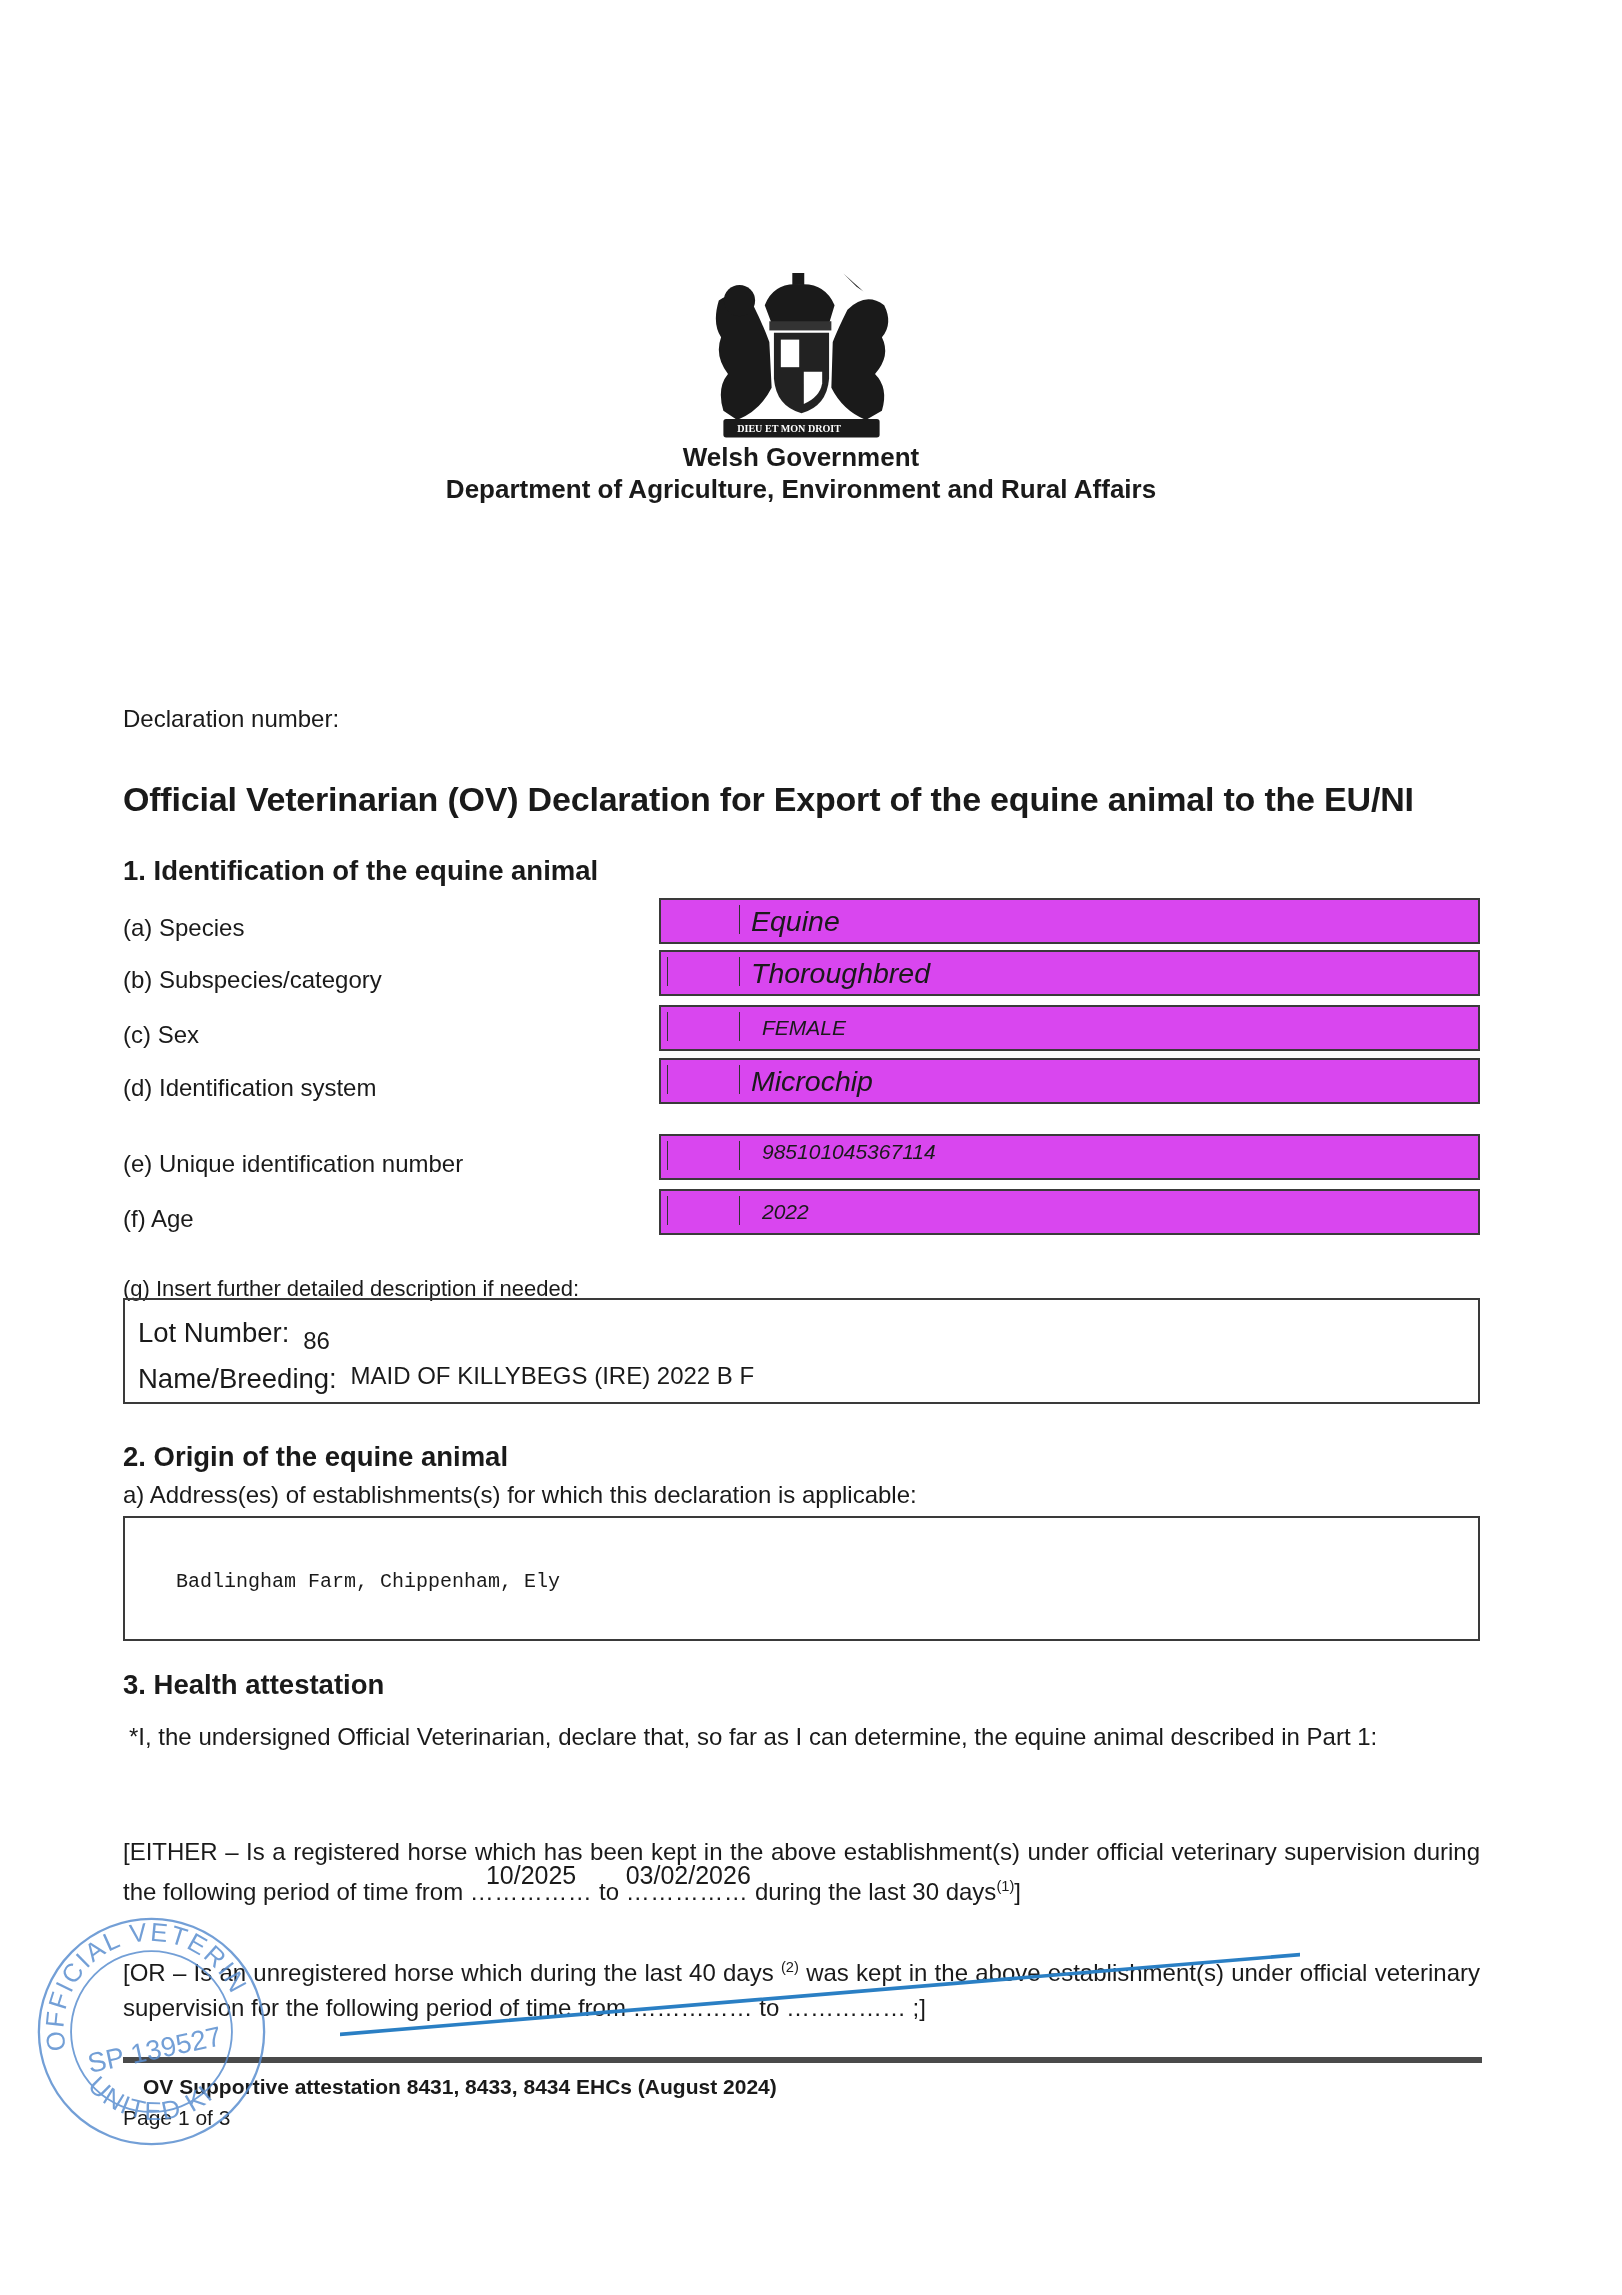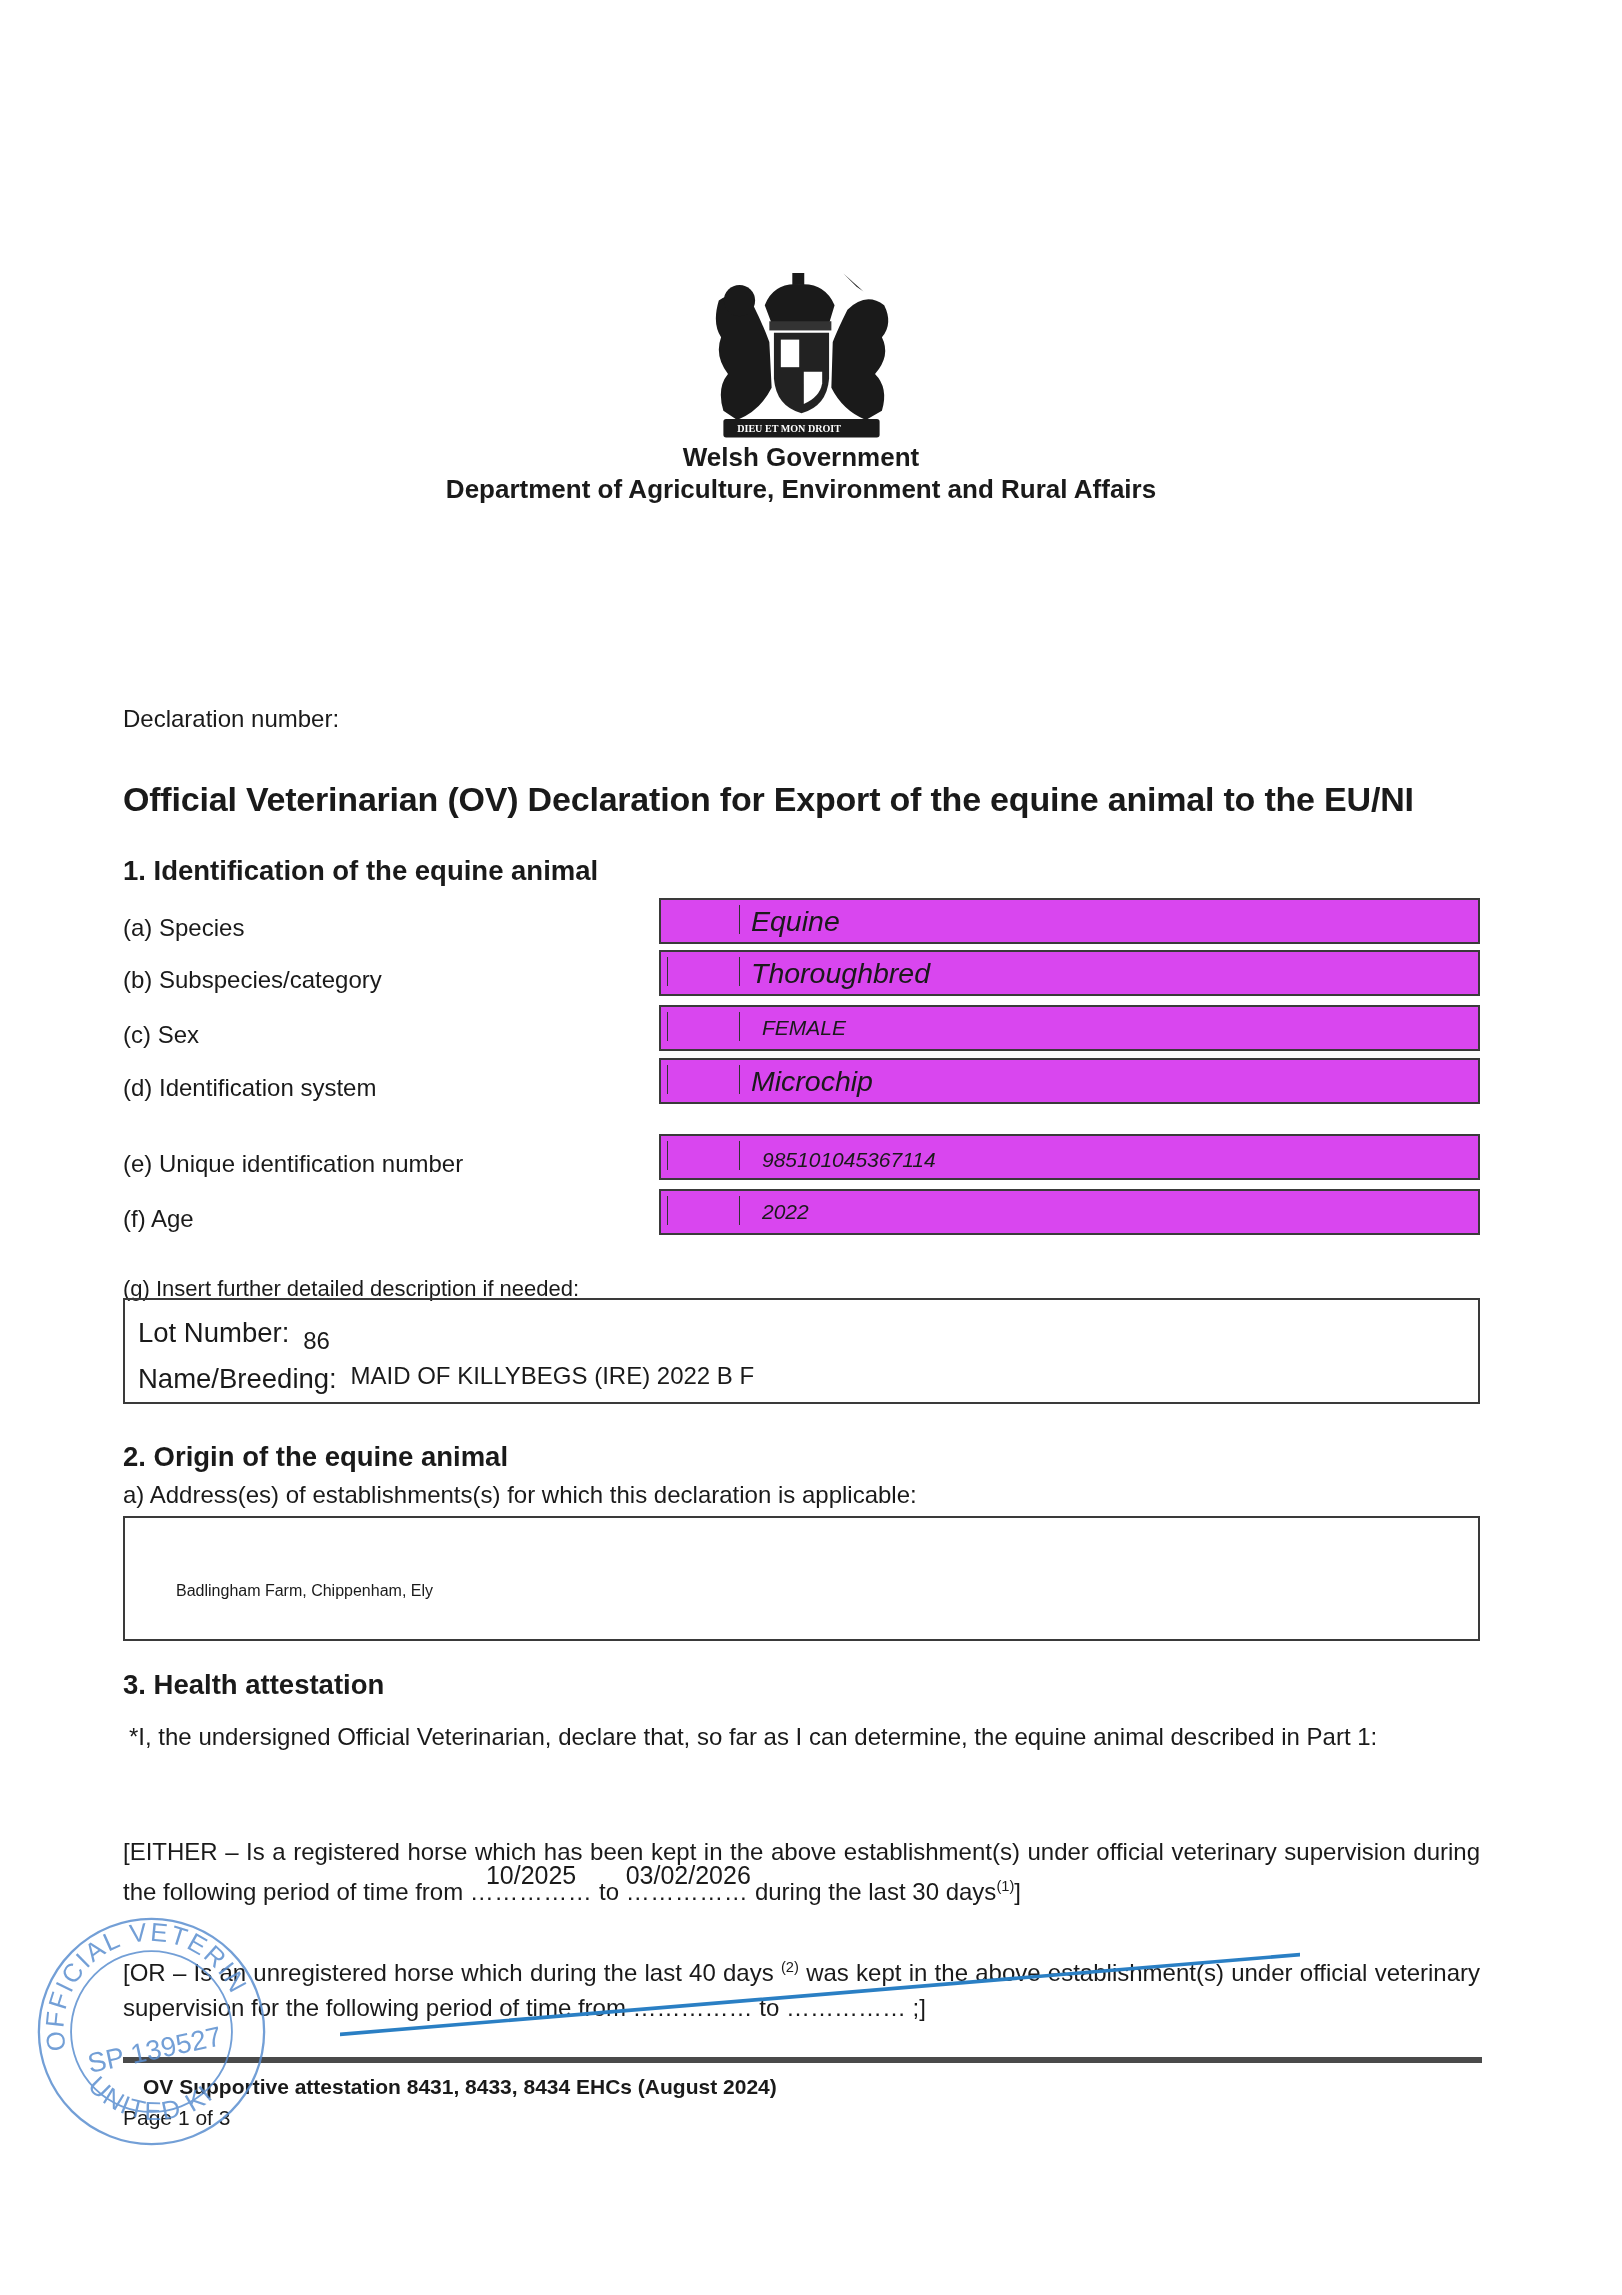--- a/index.html
+++ b/index.html
@@ -31,21 +31,21 @@
   .desc-label { left: 123px; top: 1276px; font-size: 22px; }
   .desc-box { left: 123px; top: 1298px; width: 1357px; height: 106px;
               border: 2.3px solid #3a3a3a; box-sizing: border-box; }
   .desc-line { position: absolute; left: 13px; white-space: nowrap; }
   .desc-key { font-size: 27.5px; }
   .desc-val { font-size: 24px; margin-left: 13.8px; }
 
   .origin-label { left: 123px; top: 1481px; font-size: 24px; }
   .addr-box { left: 123px; top: 1516px; width: 1357px; height: 125px;
               border: 2.3px solid #3a3a3a; box-sizing: border-box; }
-  .addr-text { position: absolute; left: 51px; top: 64px; font-size: 16px; }
+  .addr-text { position: absolute; left: 51px; top: 52px; font-size: 20px; font-family: Liberation Mono, monospace; }
 
   .para { left: 123px; width: 1357px; font-size: 24px; line-height: 35px; text-align: justify; }
   .para sup { font-size: 14.7px; }
   .filled { position: relative; display: inline-block; }
   .filled .dots { letter-spacing: 0.5px; }
   .filled .hand { position: absolute; left: 0; right: 0; top: -15.6px; text-align: center;
                   font-size: 25px; white-space: nowrap; }
 
   .strike { left: 340px; top: 1951px; width: 960px; height: 87px; }
 
@@ -116,21 +116,21 @@
 <div class="abs field" style="top:1058px;text-align:center;">
   <span class="tick1"></span>
     <span class="tick2"></span>
   <span class="val val-big">Microchip</span>
 </div>
 
 <div class="abs row-label" style="top:1150px;">(e) Unique identification number</div>
 <div class="abs field" style="top:1134px;">
   <span class="tick1"></span>
     <span class="tick2"></span>
-  <span class="val val-small" style="top:38%;margin-top:8px;">985101045367114</span>
+  <span class="val val-small" style="top:38%;">985101045367114</span>
 </div>
 
 <div class="abs row-label" style="top:1205px;">(f) Age</div>
 <div class="abs field" style="top:1189px;">
   <span class="tick1"></span>
     <span class="tick2"></span>
   <span class="val val-small">2022</span>
 </div>
 
 <div class="abs desc-label">(g) Insert further detailed description if needed:</div>

